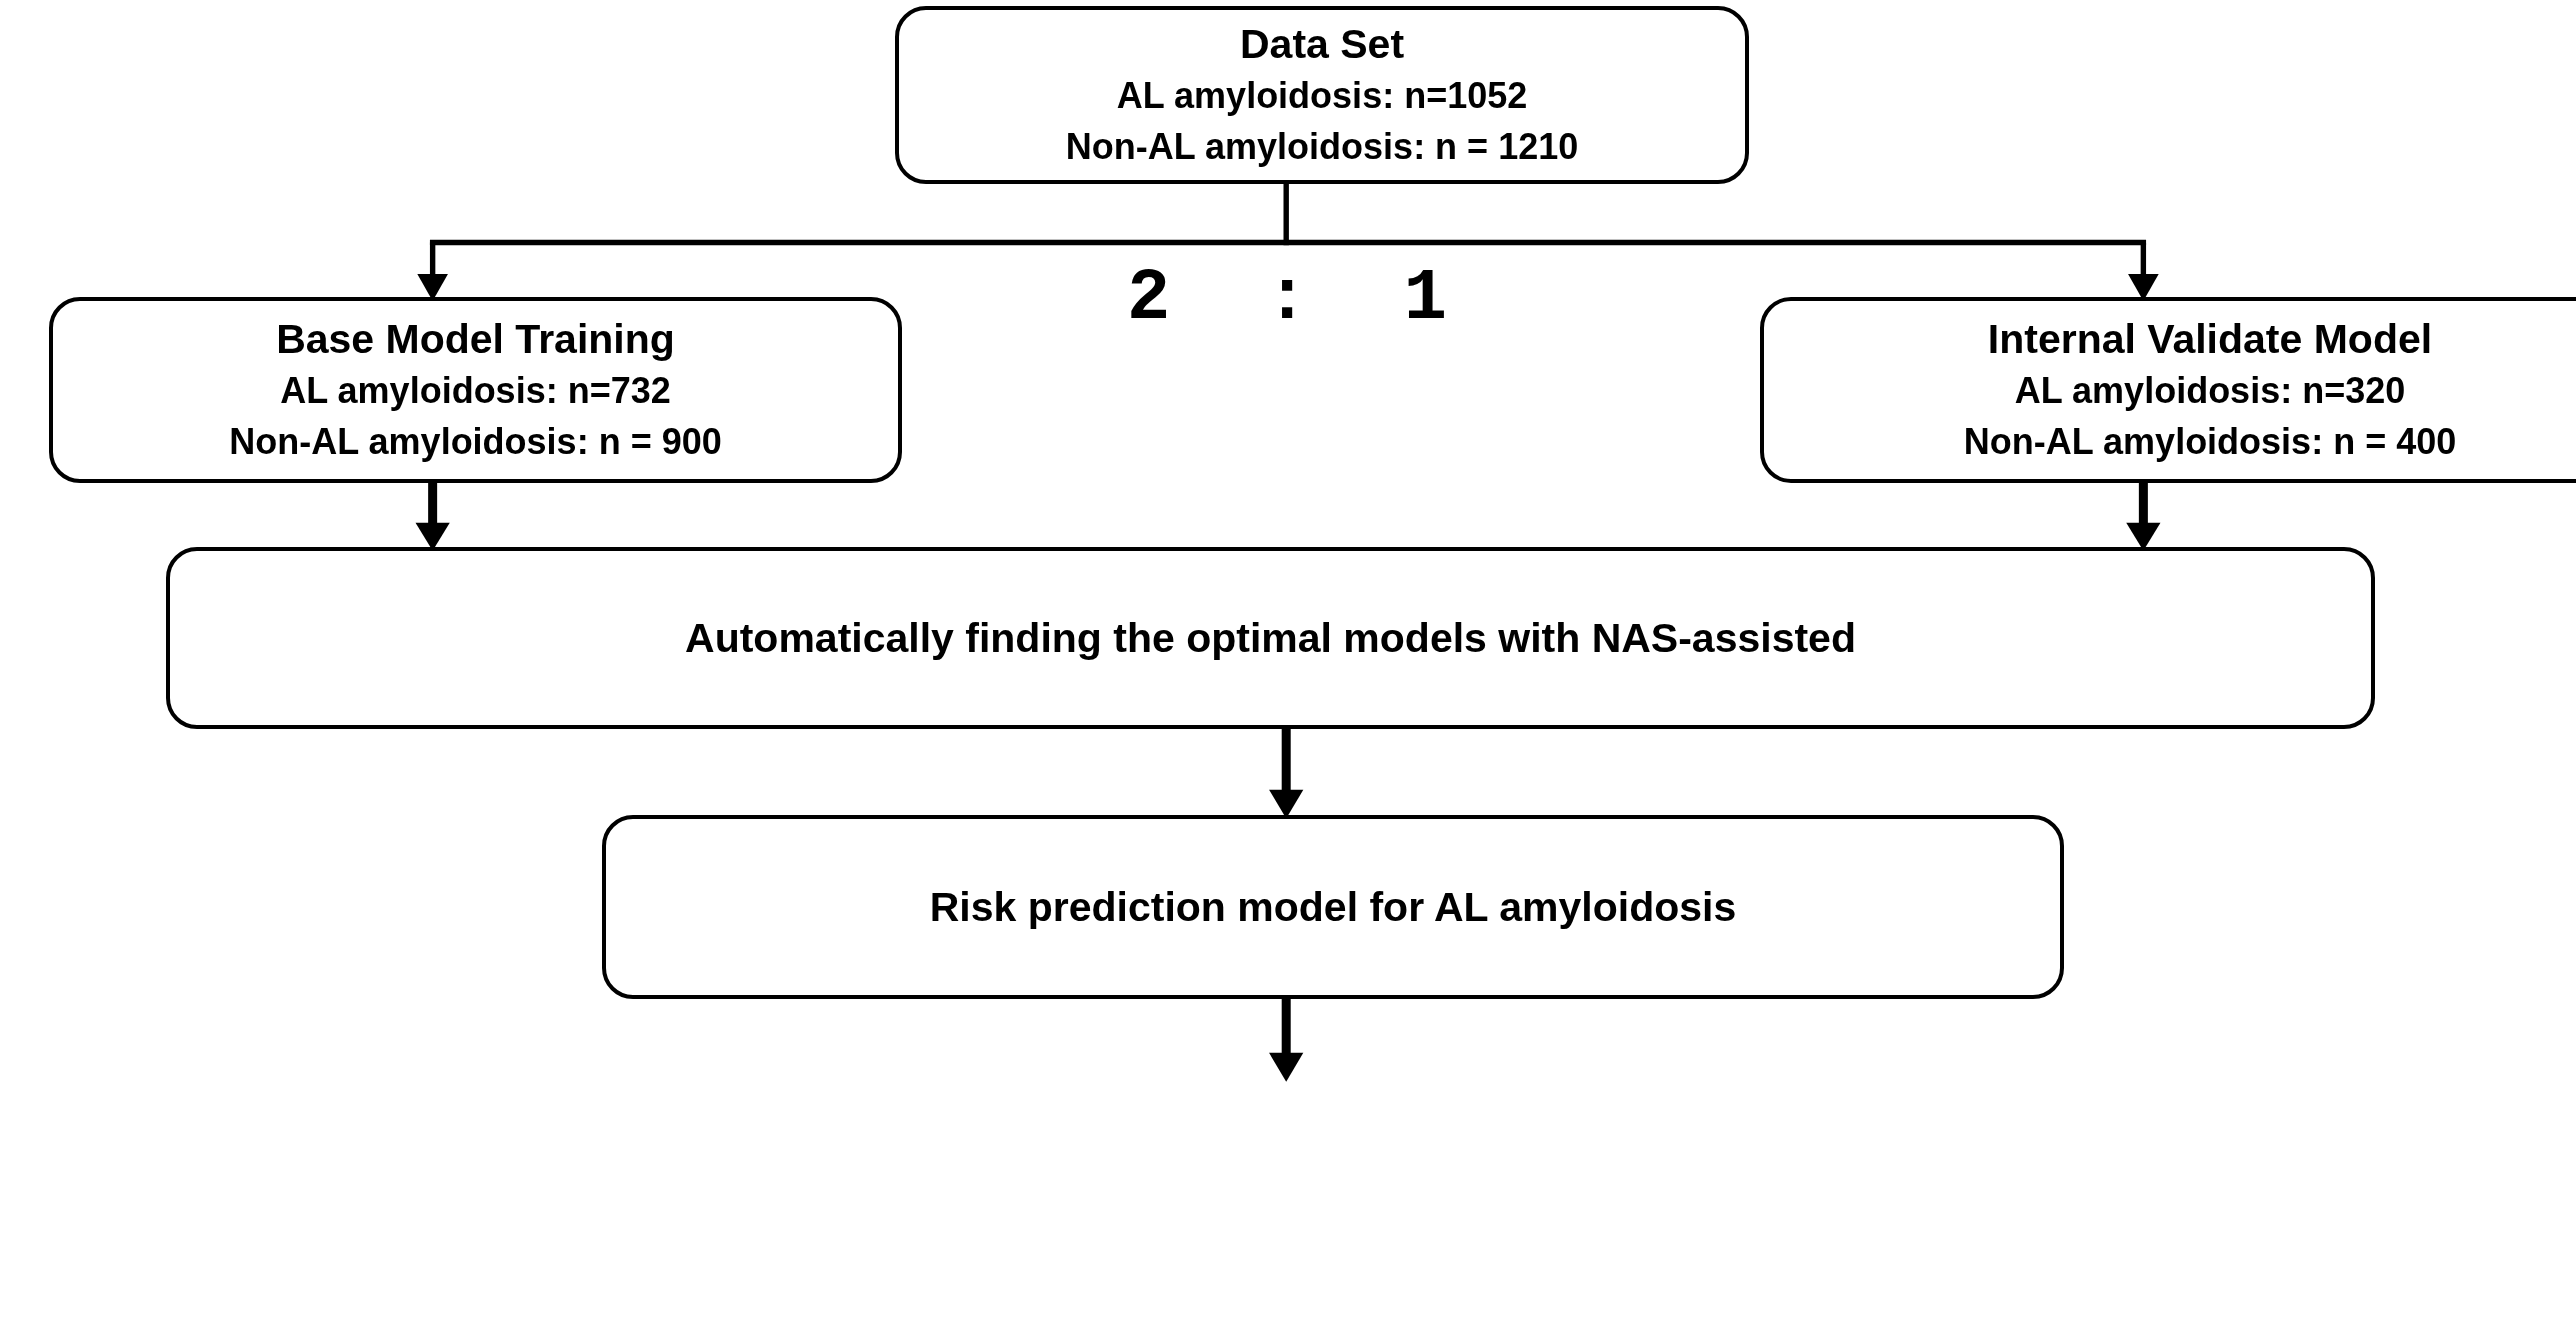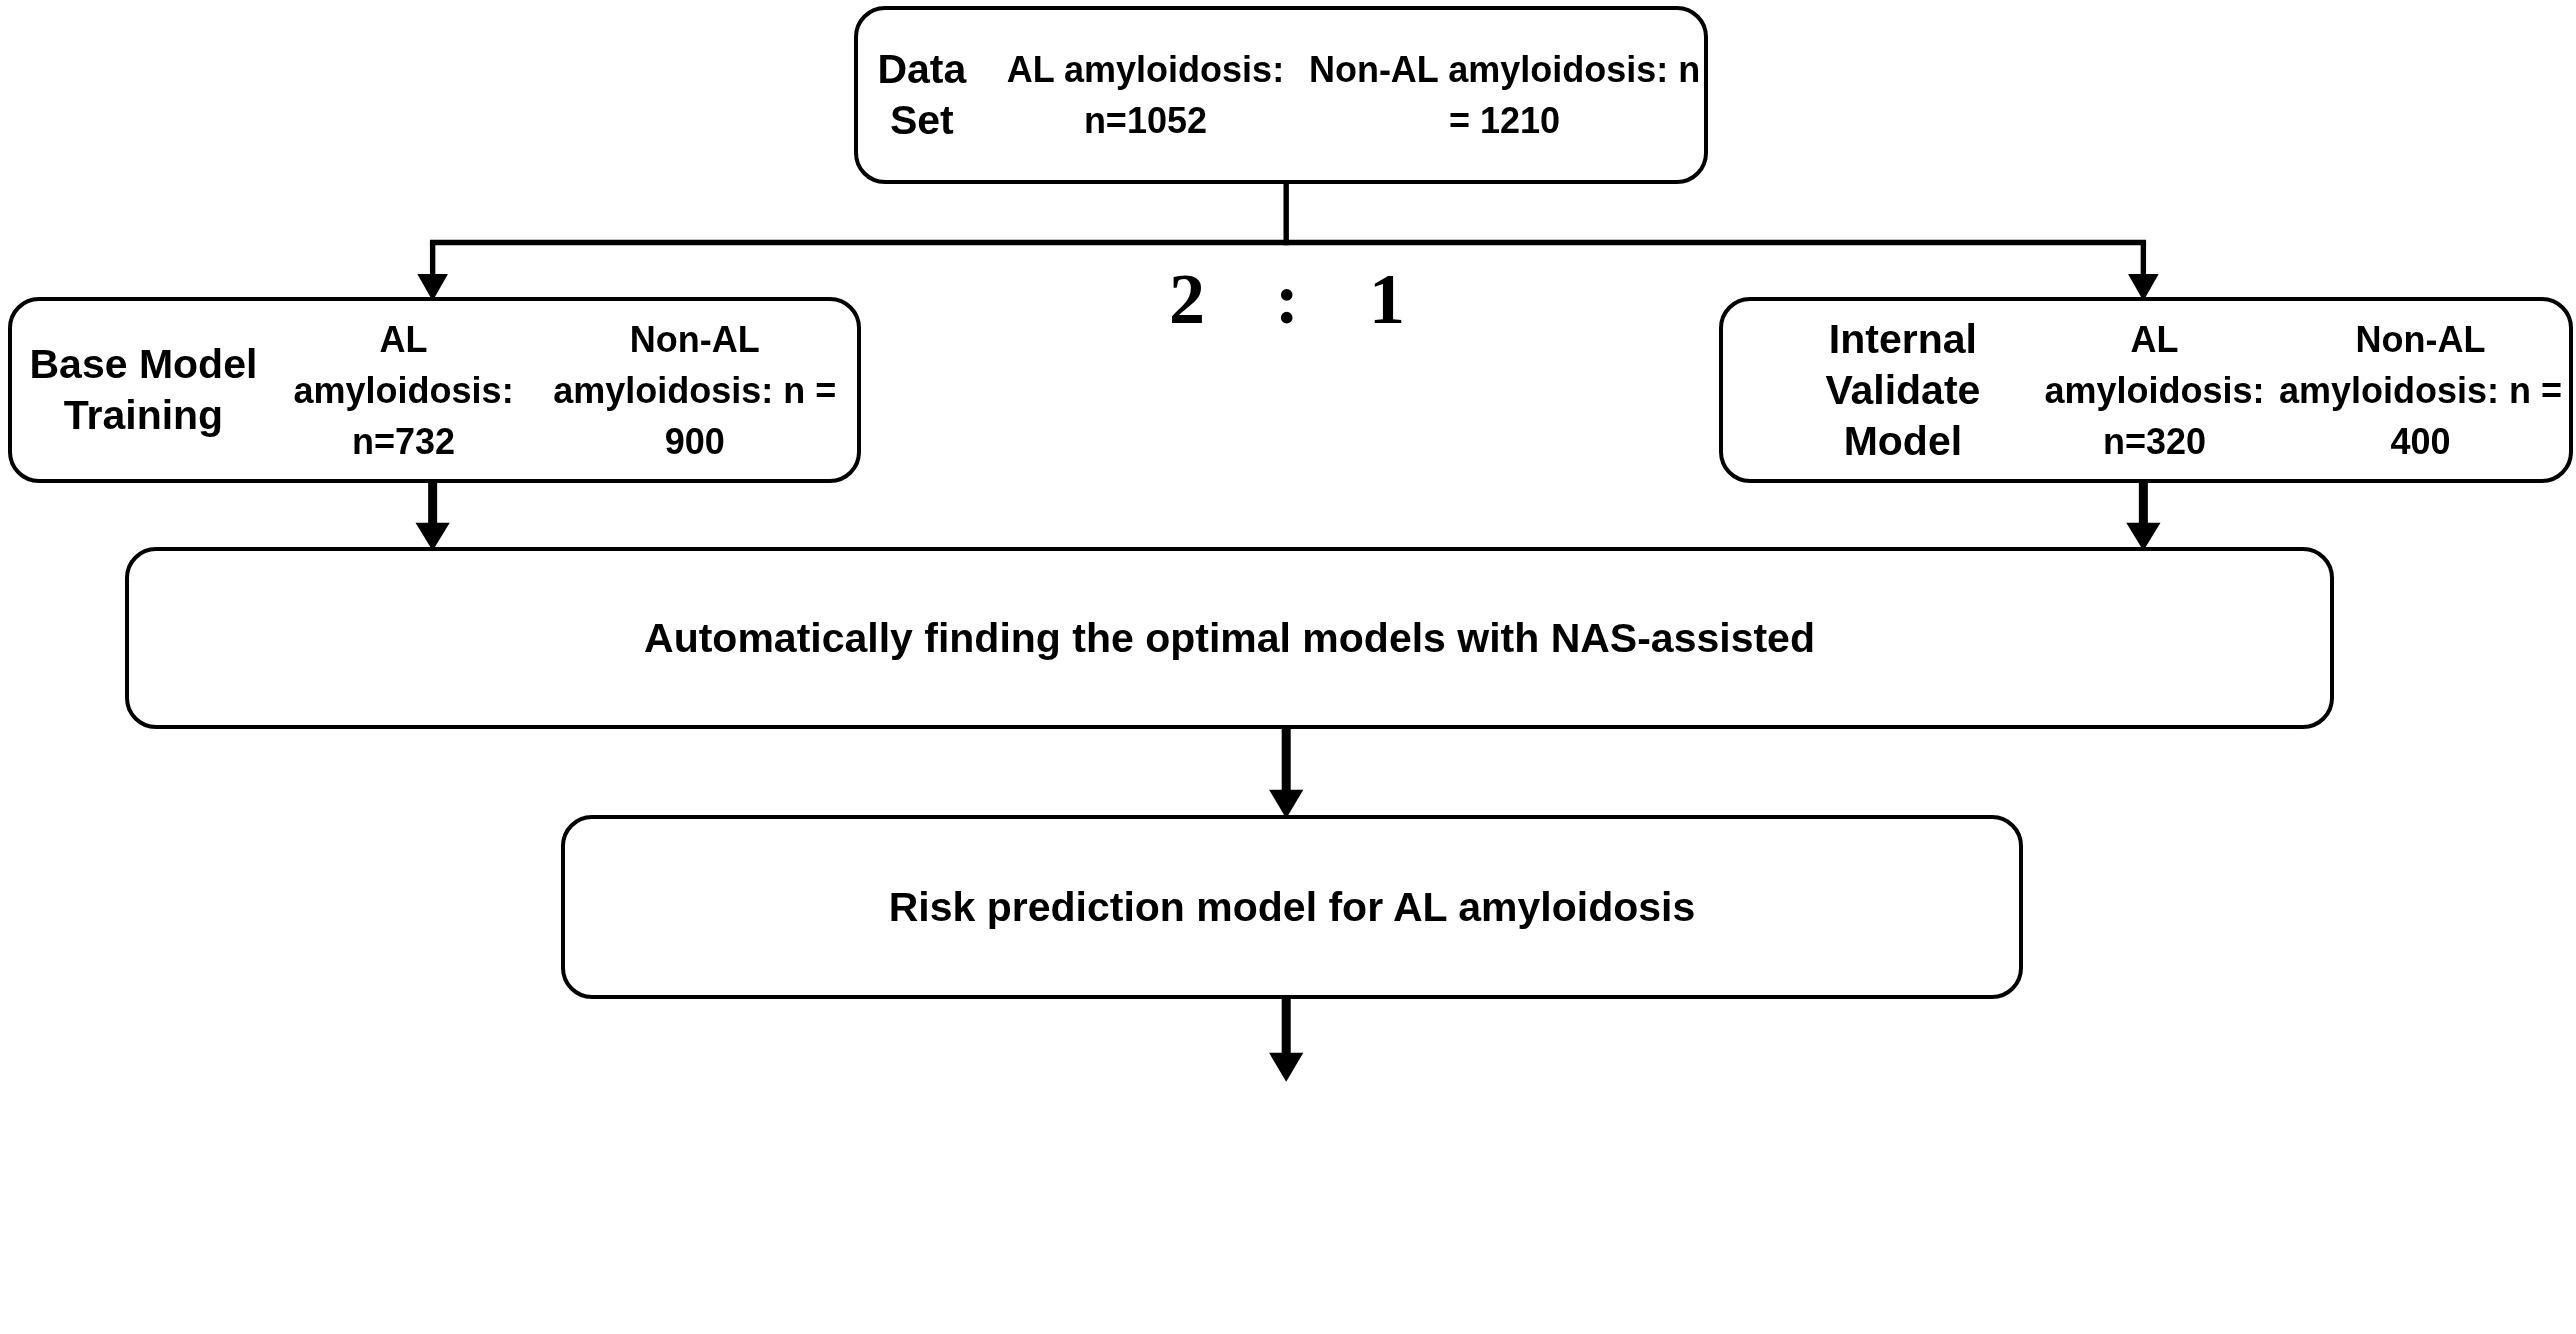--- a/index.html
+++ b/index.html
@@ -23,24 +23,25 @@
     width: 2576px;
     height: 1335px;
   }
   .node {
     position: absolute;
     box-sizing: border-box;
     background: #ffffff;
     border: 4.5px solid #000000;
     border-radius: 31px;
     display: flex;
-    flex-direction: row;
+    flex-direction: column;
     align-items: center;
     justify-content: center;
     text-align: center;
+    margin-left: 41px;
   }
   .node-title {
     font-weight: 700;
     font-size: 41px;
     line-height: 51px;
   }
   .node-line {
     font-weight: 700;
     font-size: 36px;
     line-height: 51px;
@@ -50,21 +51,21 @@
   #node-validation { left: 1719px; top: 297px;  width: 854px;  height: 186px; padding-left: 46px; }
   #node-nas        { left: 125px;  top: 547px;  width: 2209px; height: 182px; }
   #node-risk       { left: 561px;  top: 815px;  width: 1462px; height: 184px; }
   #node-physicians { left: 691px;  top: 1078px; width: 1208px; height: 246px; padding: 0 58px; }
   .ratio-label {
     position: absolute;
     left: 1084px;
     top: 263px;
     width: 406px;
     text-align: center;
-    font-family: Liberation Serif, serif;
+    font-family: Liberation Mono, monospace;
     font-weight: 700;
     font-size: 72px;
     line-height: 72px;
     word-spacing: 52px;
     color: #000000;
   }
   line { stroke: #000000; }
   polygon { fill: #000000; }
 </style>
 </head>

